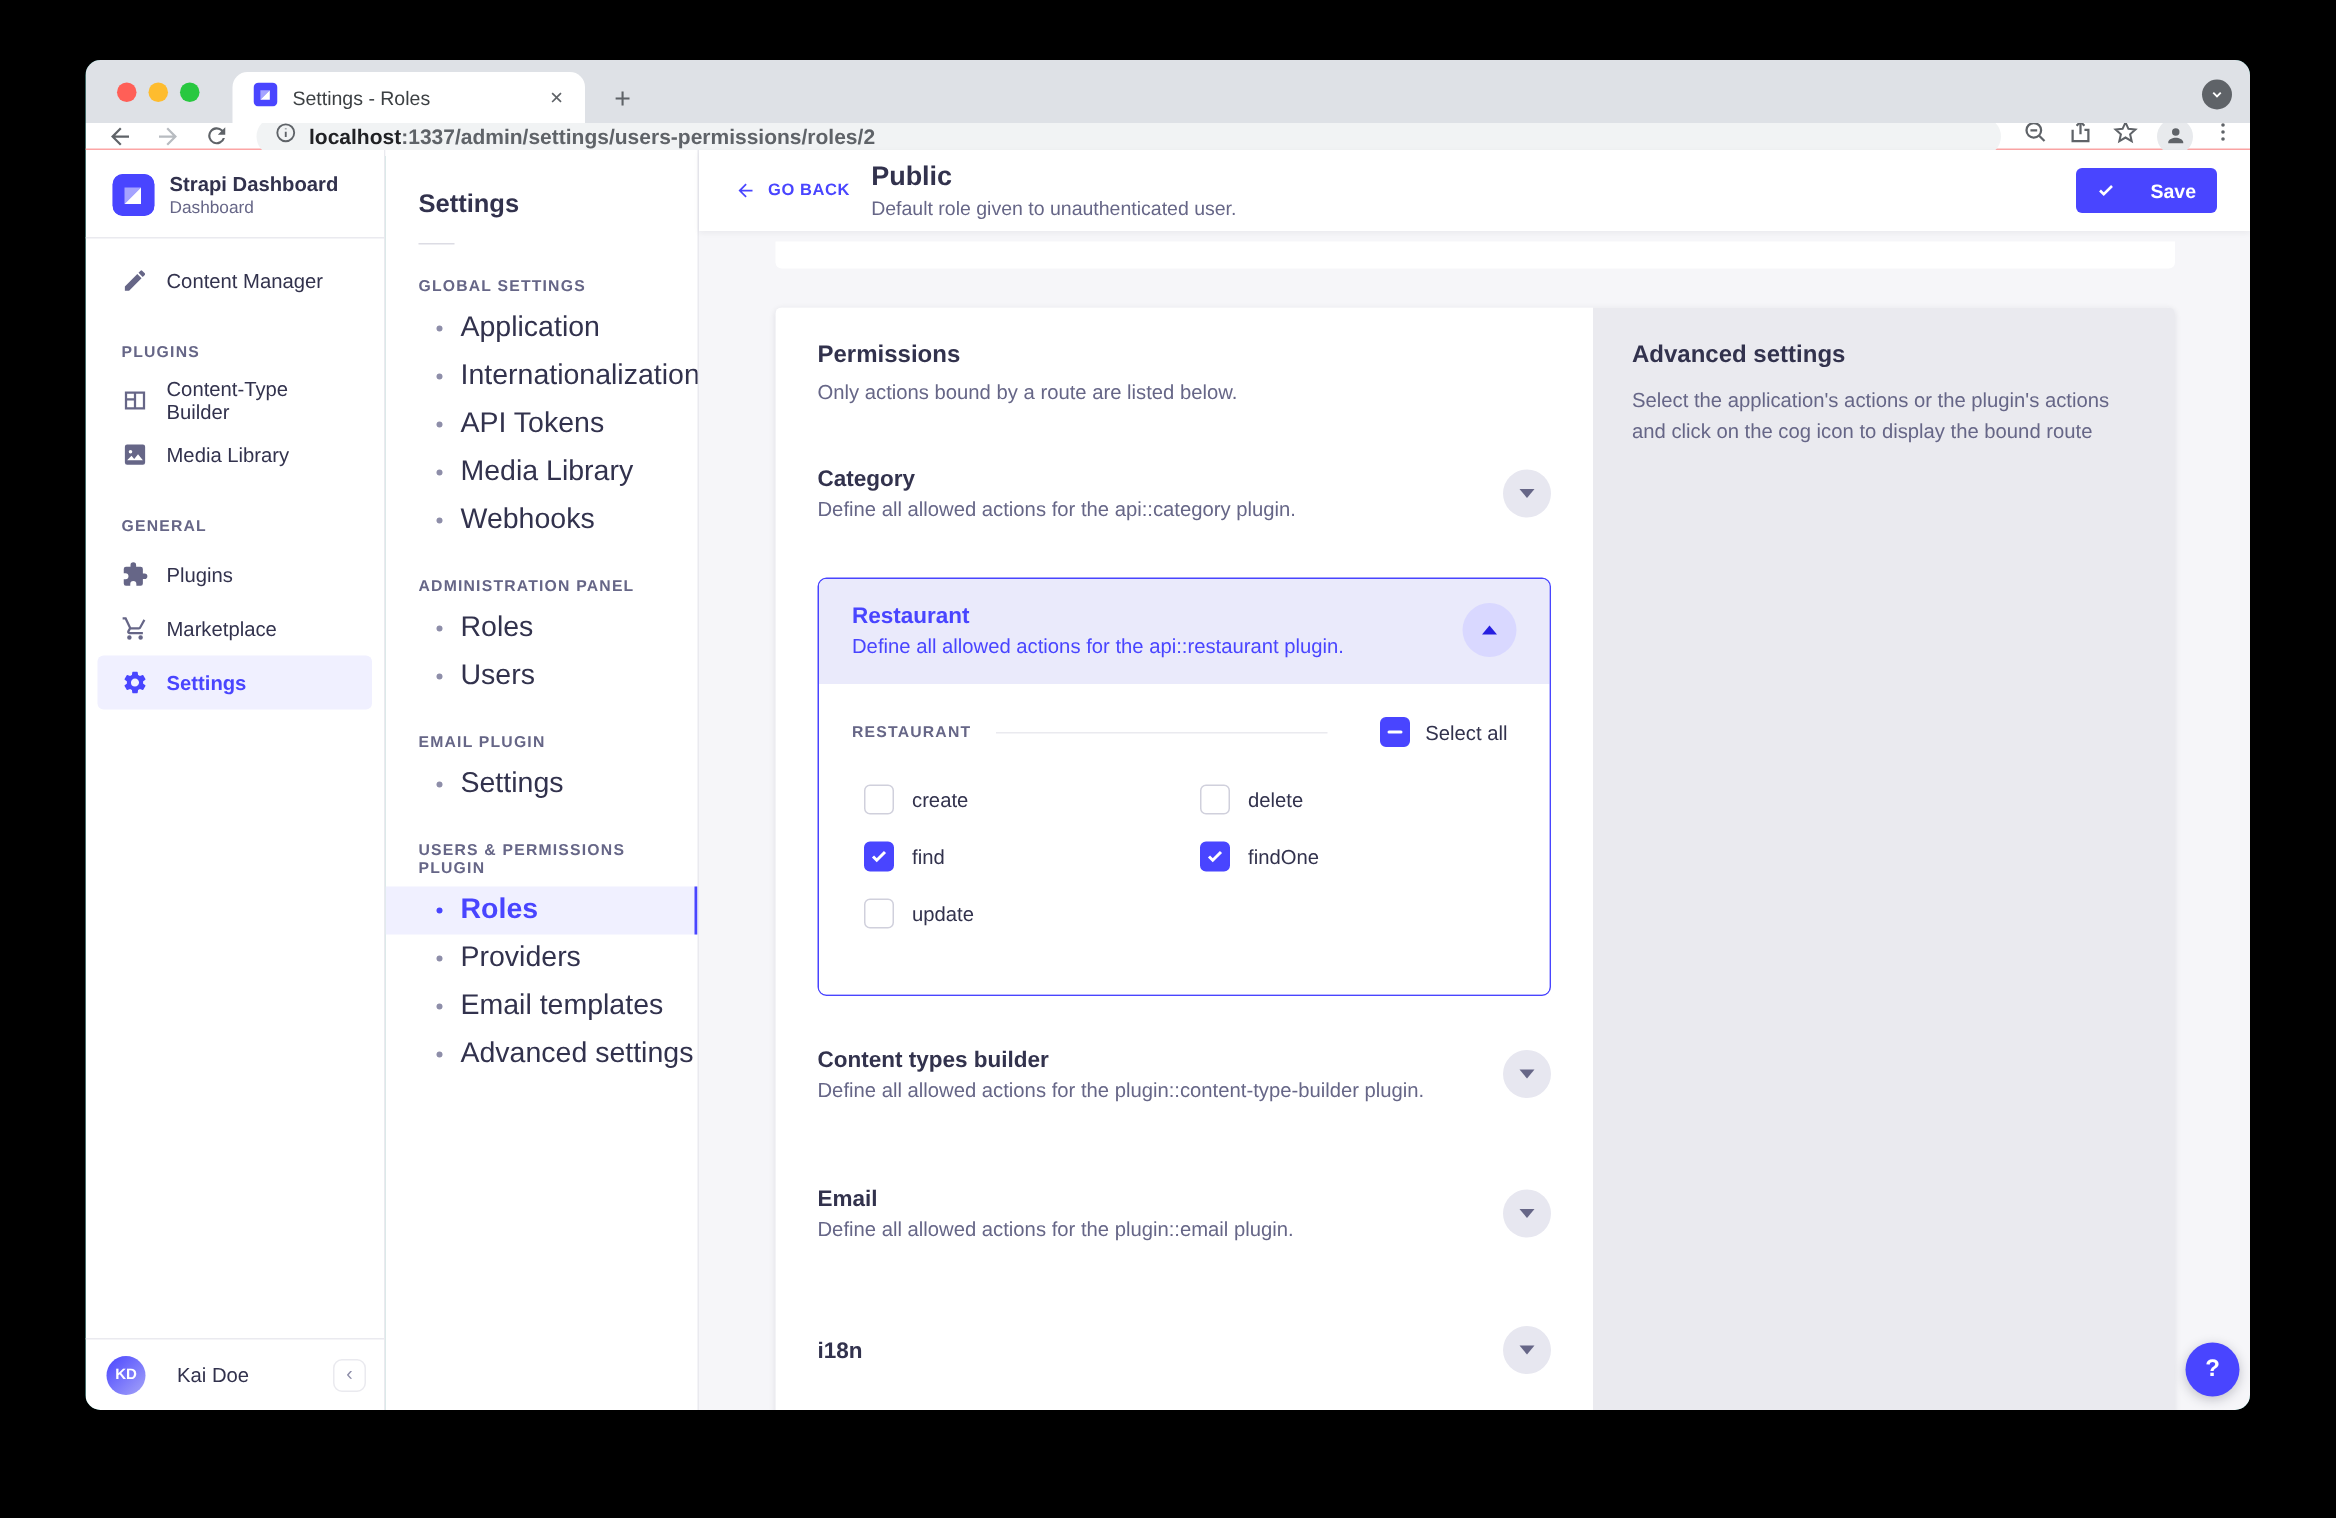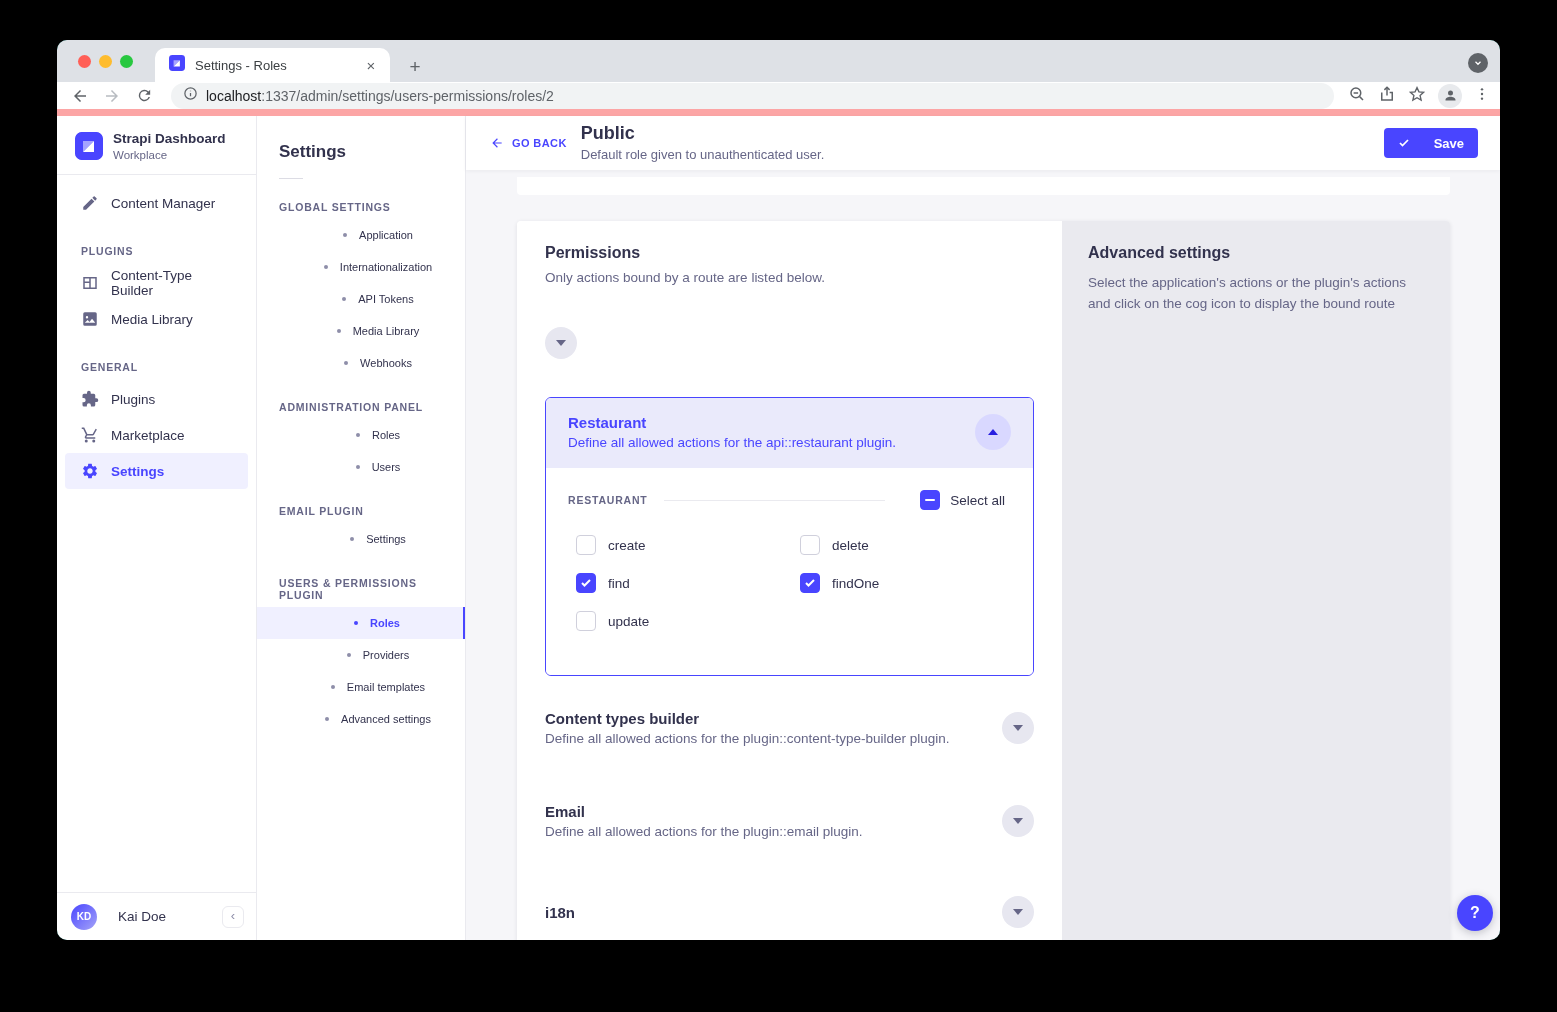--- a/index.html
+++ b/index.html
@@ -19,22 +19,22 @@
          border-radius:10px 10px 0 0; display:flex; align-items:center; padding:0 10px 0 14px; }
   .tab-title { flex:1; font-size:13px; color:#3C4043; margin-left:10px; white-space:nowrap; overflow:hidden; }
   .tab-close { width:18px; height:18px; display:flex; align-items:center; justify-content:center;
                color:#5F6368; font-size:15px; border-radius:50%; }
   .newtab { position:absolute; left:344px; top:13px; width:28px; height:28px; display:flex;
             align-items:center; justify-content:center; color:#5F6368; font-size:19px; border-radius:50%; }
   .profile-chip { position:absolute; right:12px; top:13px; width:20px; height:20px; border-radius:50%;
                   background:#5F6368; display:flex; align-items:center; justify-content:center; }
 
   
-  .toolbar { height:34px; background:#fff; border-bottom:7px solid #fca5a5; display:flex; align-items:center;
-             padding:0 10px; flex:none; }
+  .toolbar { height:18px; background:#fff; border-bottom:1px solid #fca5a5; display:flex; align-items:center;
+             padding:0 10px; flex:none;font-weight:bold; }
   .navbtn { width:26px; height:26px; display:flex; align-items:center; justify-content:center; color:#5F6368; margin-right:6px; }
   .navbtn.disabled { color:#B8BCC1; }
   .omnibox { flex:1; height:26px; background:#F1F3F4; border-radius:13px; margin:0 14px 0 8px;
              display:flex; align-items:center; padding:0 12px; }
   .url { font-size:14px; color:#202124; margin-left:8px; white-space:nowrap; }
   .url .host { color:#202124; } .url .rest { color:#5F6368; }
   .tb-right { display:flex; align-items:center; gap:12px; color:#5F6368; }
   .avatar-chrome { width:24px; height:24px; border-radius:50%; background:#E8EAED; display:flex; align-items:center; justify-content:center; color:#5F6368; }
 
   
@@ -59,21 +59,21 @@
                color:#fff; font-size:10px; font-weight:bold; display:flex; align-items:center; justify-content:center; flex:none; }
   .user-name { flex:1; font-size:13.5px; color:#32324D; }
   .collapse-btn { width:22px; height:22px; border:1px solid #EAEAEF; border-radius:6px; background:#fff;
                   color:#8E8EA9; font-size:13px; display:flex; align-items:center; justify-content:center; padding-bottom:2px; }
 
   
   .sub-sidebar { width:209px; background:#fff; border-right:1px solid #EAEAEF; flex:none; padding-top:26px; overflow:hidden; }
   .set-heading { font-size:17px; font-weight:bold; color:#32324D; padding:0 22px; }
   .set-mini-divider { width:24px; height:1px; background:#DCDCE4; margin:16px 0 6px 22px; }
   .set-group-label { font-size:10.5px; font-weight:bold; letter-spacing:.8px; color:#666687; padding:0 22px; margin:22px 0 6px; }
-  .set-item { height:32px; display:flex; align-items:center; padding-left:34px; font-size:11px; color:#32324D; cursor:pointer;justify-content:center; }
+  .set-item { height:32px; display:flex; align-items:center; padding-left:34px; font-size:19px; color:#32324D; cursor:pointer; }
   .set-item .dot { width:4px; height:4px; border-radius:50%; background:#8E8EA9; margin-right:12px; flex:none; }
   .set-item.active { background:#F0F0FF; color:#4945FF; font-weight:bold; border-right:2px solid #4945FF; }
   .set-item.active .dot { background:#4945FF; }
 
   
   .content { flex:1; display:flex; flex-direction:column; background:#F6F6F9; min-width:0; }
   .page-header { height:54px; background:#fff; display:flex; align-items:center; padding:0 22px 0 24px; flex:none;
                  box-shadow:0 1px 4px rgba(33,33,52,.06); position:relative; z-index:2;justify-content:space-between; }
   .goback { display:flex; align-items:center; gap:8px; color:#4945FF; font-size:11px; font-weight:bold;
             letter-spacing:.4px; cursor:pointer; }
@@ -233,21 +233,21 @@
         <div class="brand">
           <span class="brand-logo">
             <svg width="28" height="28" viewBox="0 0 28 28">
                 <rect width="28" height="28" rx="7" fill="#4945FF"></rect>
                 <path d="M8 20 L8 9 L19 9 Z" fill="#A5A3FF"></path>
                 <path d="M8 20 L19 9 L19 20 Z" fill="#FFFFFF"></path>
               </svg>
           </span>
           <span>
             <div class="brand-name">Strapi Dashboard</div>
-            <div class="brand-sub">Workplace</div>
+            <div class="brand-sub">Dashboard</div>
           </span>
         </div>
         <div class="sb-divider"></div>
         <div class="sb-nav">
           <div class="sb-item">
             <span class="ic">
               <svg width="18" height="18" viewBox="0 0 24 24" fill="currentColor">
                   <path d="M3 17.25V21h3.75L17.8 9.94l-3.75-3.75L3 17.25zM20.7 7.04a1 1 0 0 0 0-1.41l-2.34-2.34a1 1 0 0 0-1.41 0l-1.83 1.83 3.75 3.75 1.83-1.83z"></path>
                 </svg>
             </span>
@@ -389,20 +389,24 @@
         <div class="scroll-area">
           <div class="partial-card"></div>
 
           <div class="main-card">
 
             <section class="perm-pane">
               <h2 class="pane-title">Permissions</h2>
               <p class="pane-sub">Only actions bound by a route are listed below.</p>
 
               <div class="perm-row mt-cat">
+                <div class="txt">
+                  <div class="name">Category</div>
+                  <div class="desc">Define all allowed actions for the api::category plugin.</div>
+                </div>
                 <span class="caret-circle">
                     <span class="caret-down"></span>
                   </span>
               </div>
 
               <div class="rest-panel">
                 <div class="rest-head">
                   <div class="txt">
                     <div class="name">Restaurant</div>
                     <div class="desc">Define all allowed actions for the api::restaurant plugin.</div>

